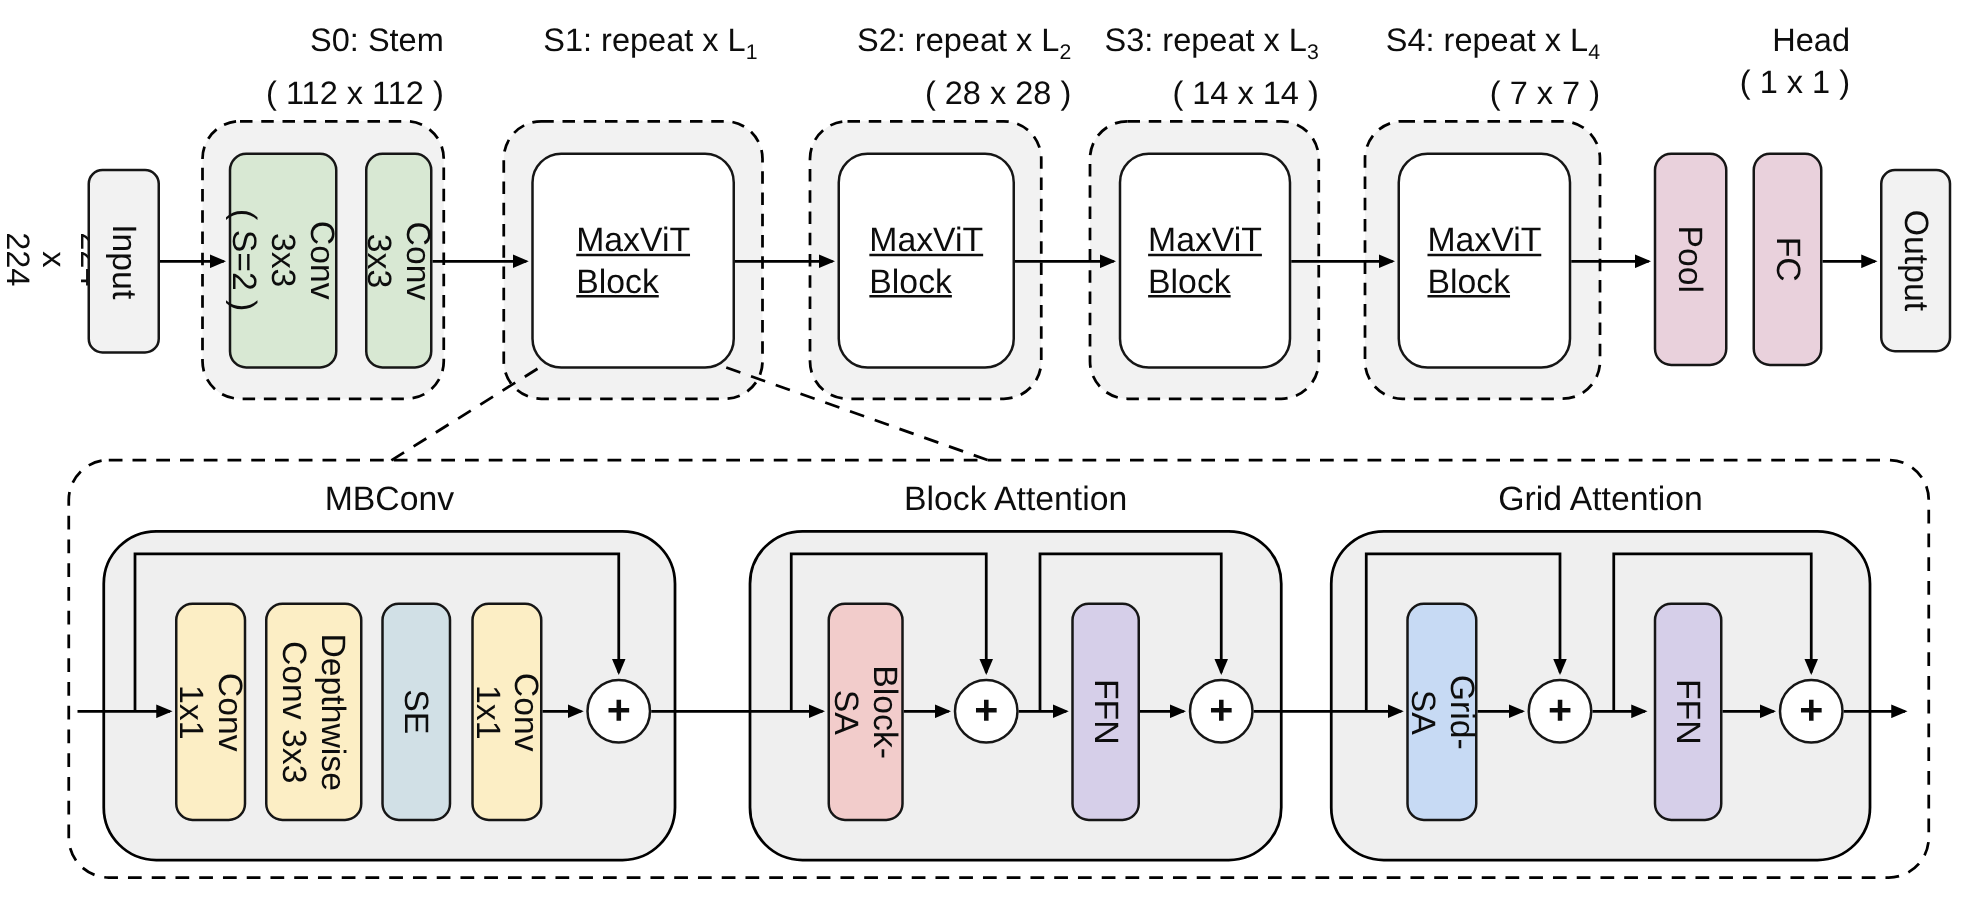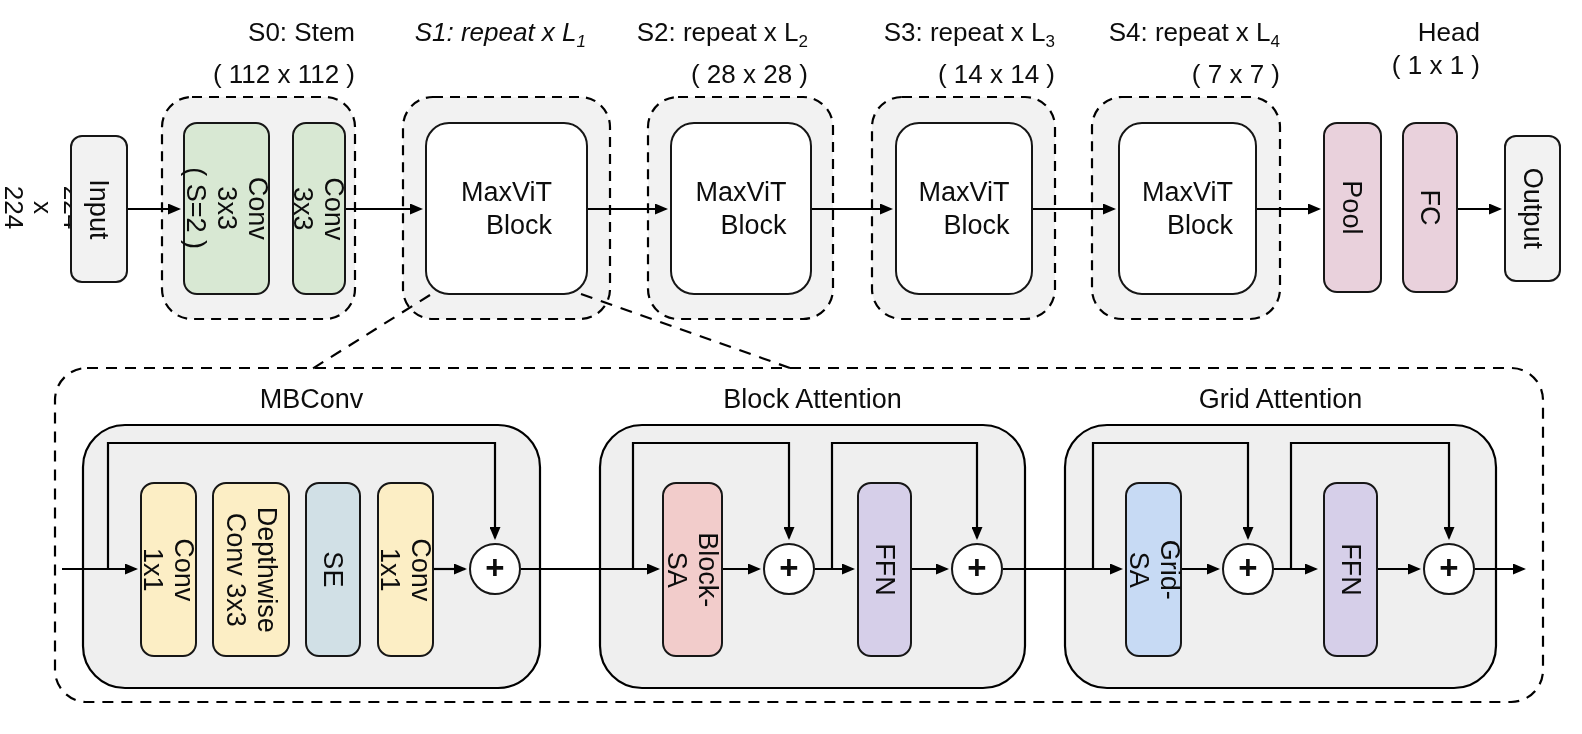--- a/index.html
+++ b/index.html
@@ -22,21 +22,21 @@
   .node.gray{background:var(--c-io_gray);border-radius:12px;}
   .node.white{background:var(--c-maxvit_white);border-radius:24px;}
   .node.yellow{background:var(--c-mb_yellow);}
   .node.se{background:var(--c-se_blue);}
   .node.bsa{background:var(--c-block_sa_pink);}
   .node.ffn{background:var(--c-ffn_purple);}
   .node.gsa{background:var(--c-grid_sa_blue);}
 
   .vtext{transform:rotate(90deg);white-space:pre-line;text-align:center;
          font-size:27px;line-height:1.14;}
-  .htext{white-space:pre-line;text-align:right;font-size:27px;line-height:1.2;}
+  .htext{white-space:pre-line;text-align:left;font-size:27px;line-height:1.2;text-decoration:underline;}
 
   .res-label{position:absolute;display:flex;align-items:center;justify-content:center;}
   .res-label .vtext{font-size:26px;}
 
   .stage-title{position:absolute;top:16px;text-align:right;font-size:26px;line-height:33px;}
   .stage-title sub{font-size:17px;}
   .sec-title{position:absolute;top:384px;text-align:center;font-size:27px;}
 
   .plus-circle{position:absolute;width:52px;height:52px;border-radius:50%;
                background:var(--c-maxvit_white);border:2.3px solid #161616;box-sizing:border-box;
@@ -109,24 +109,24 @@
   </svg>
 
   <div class="res-label" style="left:20px;top:140px;width:46px;height:134px;">
     <span class="vtext">224 x 224</span>
   </div>
 
   <div class="stage-title" style="left:162px;width:193px;">
     <div><span>S0: Stem</span><sub></sub></div>
     <div>( 112 x 112 )</div>
   </div>
-  <div class="stage-title" style="left:379px;width:207px;font-style:italic;">
+  <div class="stage-title" style="left:399px;width:207px;">
     <div><span>S1: repeat x L</span><sub>1</sub></div>
   </div>
-  <div class="stage-title" style="left:623px;width:185px;">
+  <div class="stage-title" style="left:672px;width:185px;">
     <div><span>S2: repeat x L</span><sub>2</sub></div>
     <div>( 28 x 28 )</div>
   </div>
   <div class="stage-title" style="left:872px;width:183px;">
     <div><span>S3: repeat x L</span><sub>3</sub></div>
     <div>( 14 x 14 )</div>
   </div>
   <div class="stage-title" style="left:1092px;width:188px;">
     <div><span>S4: repeat x L</span><sub>4</sub></div>
     <div>( 7 x 7 )</div>

